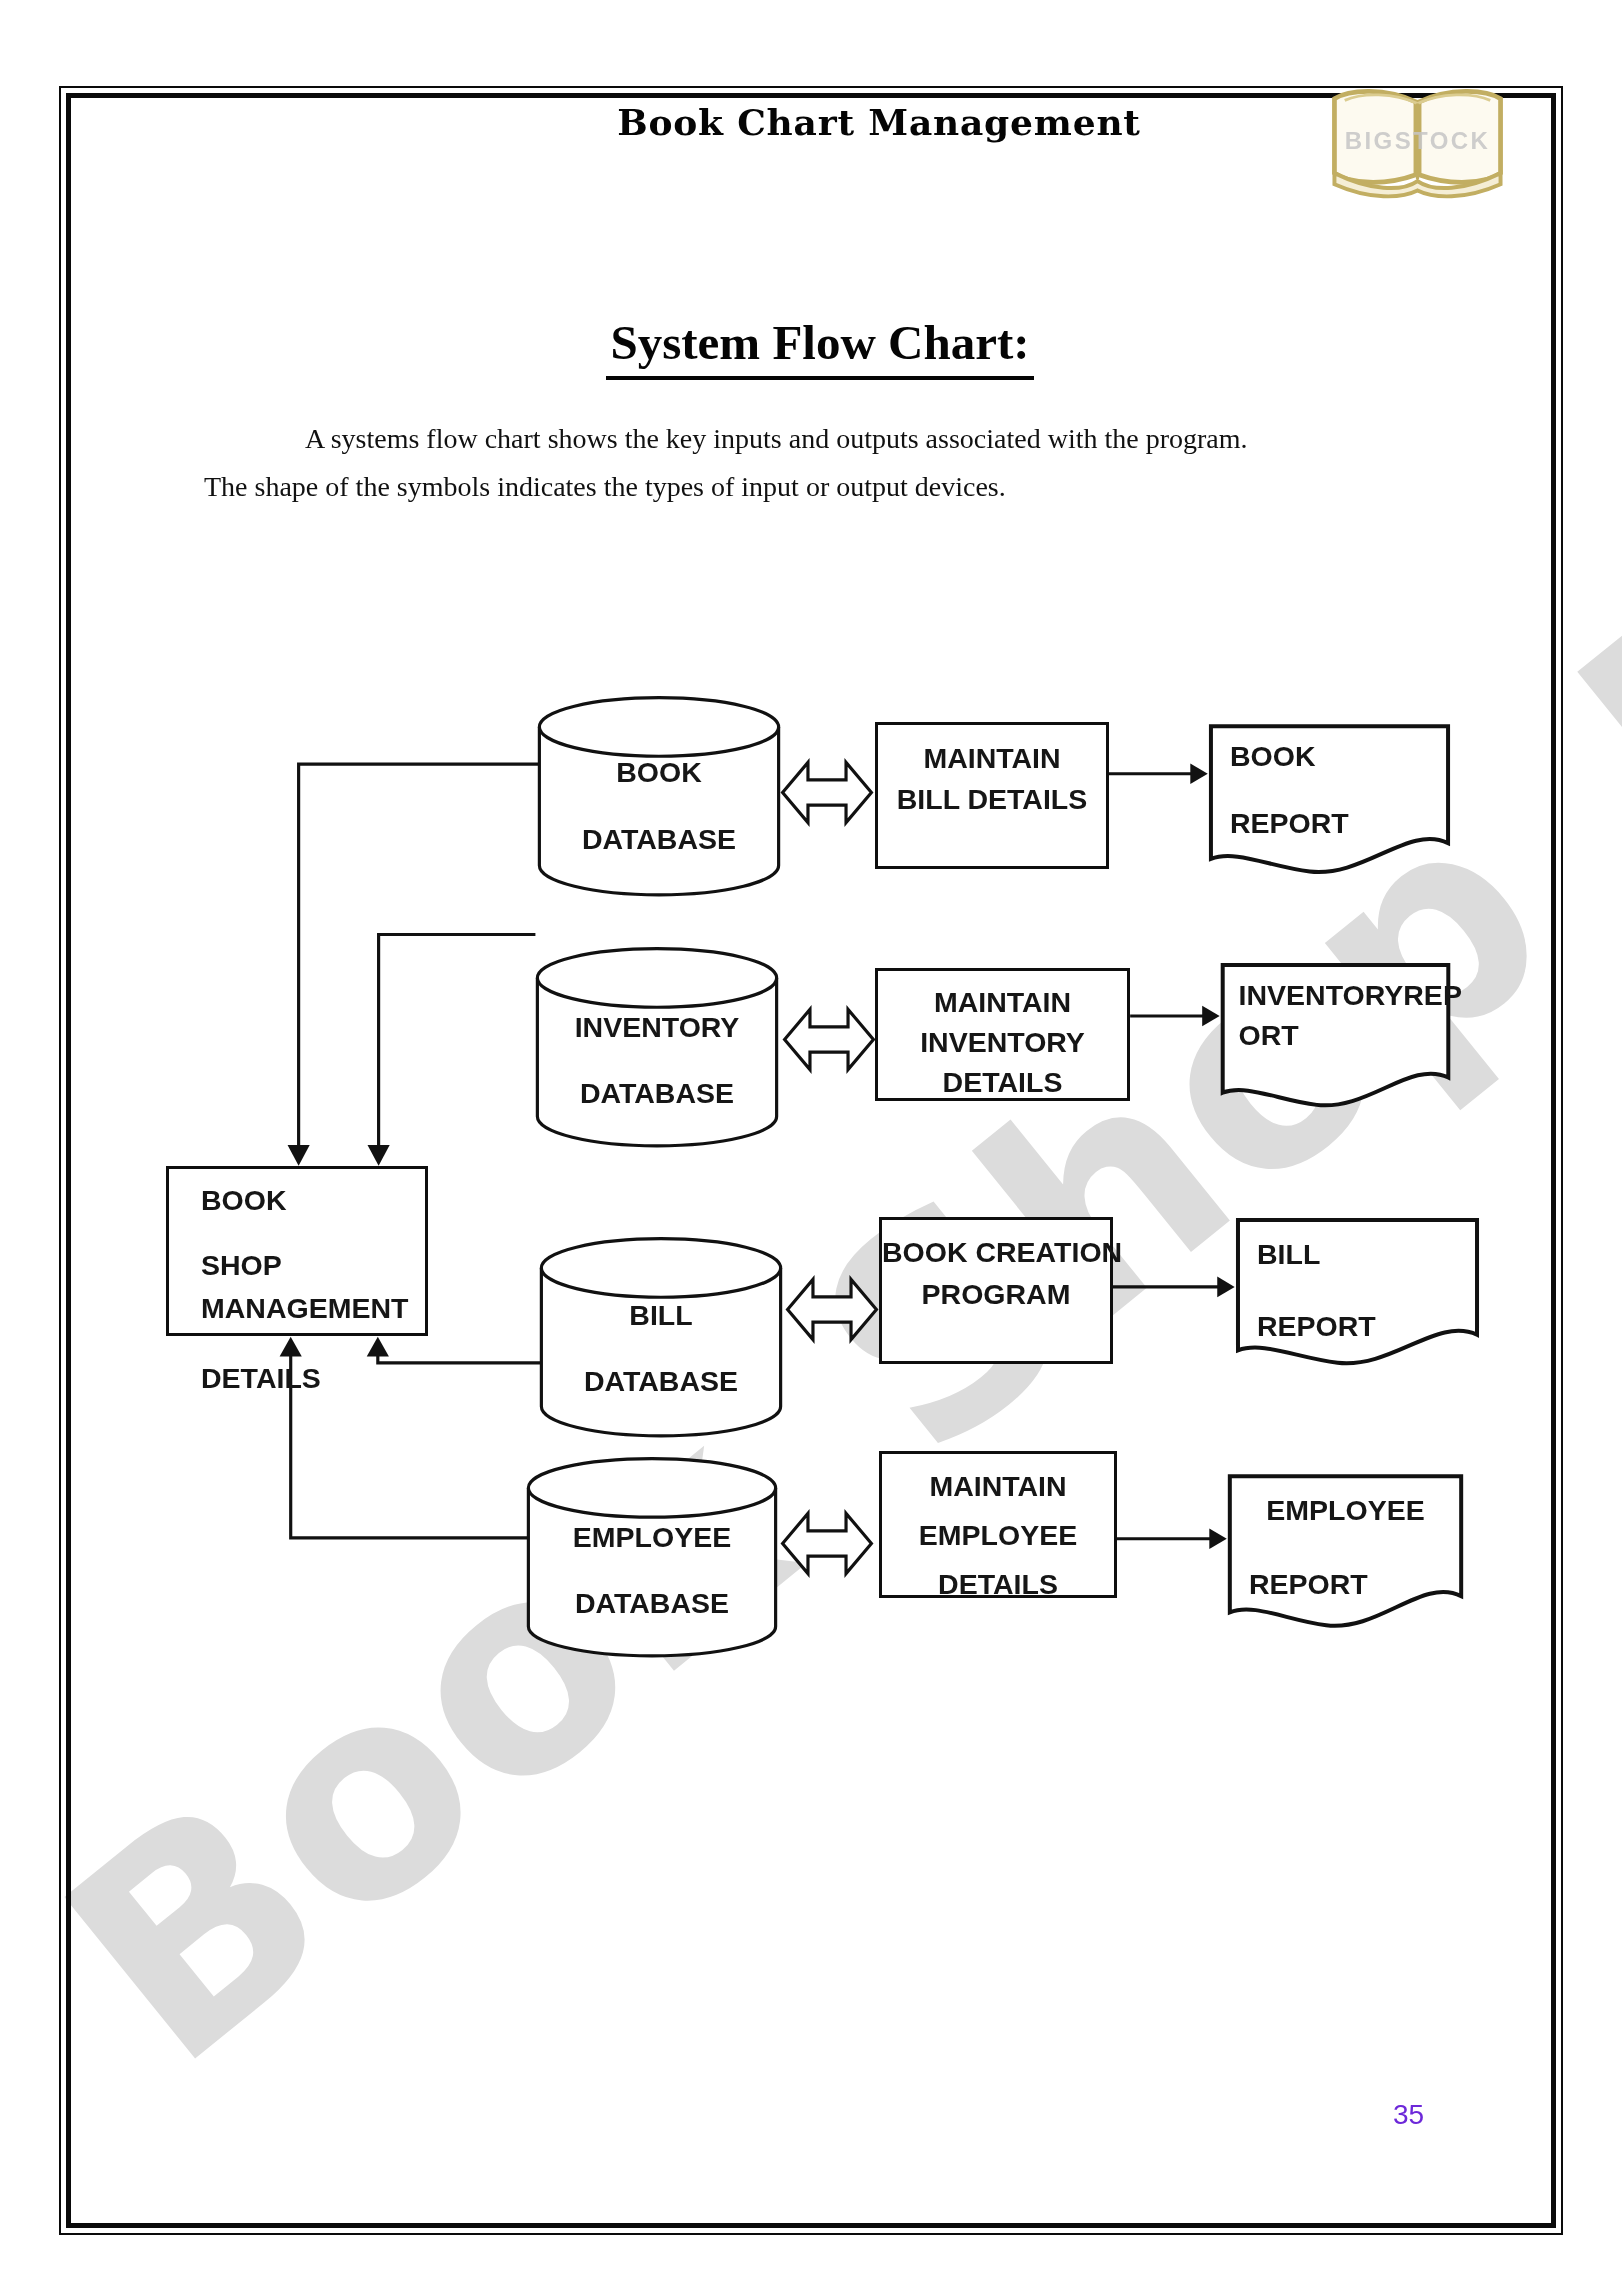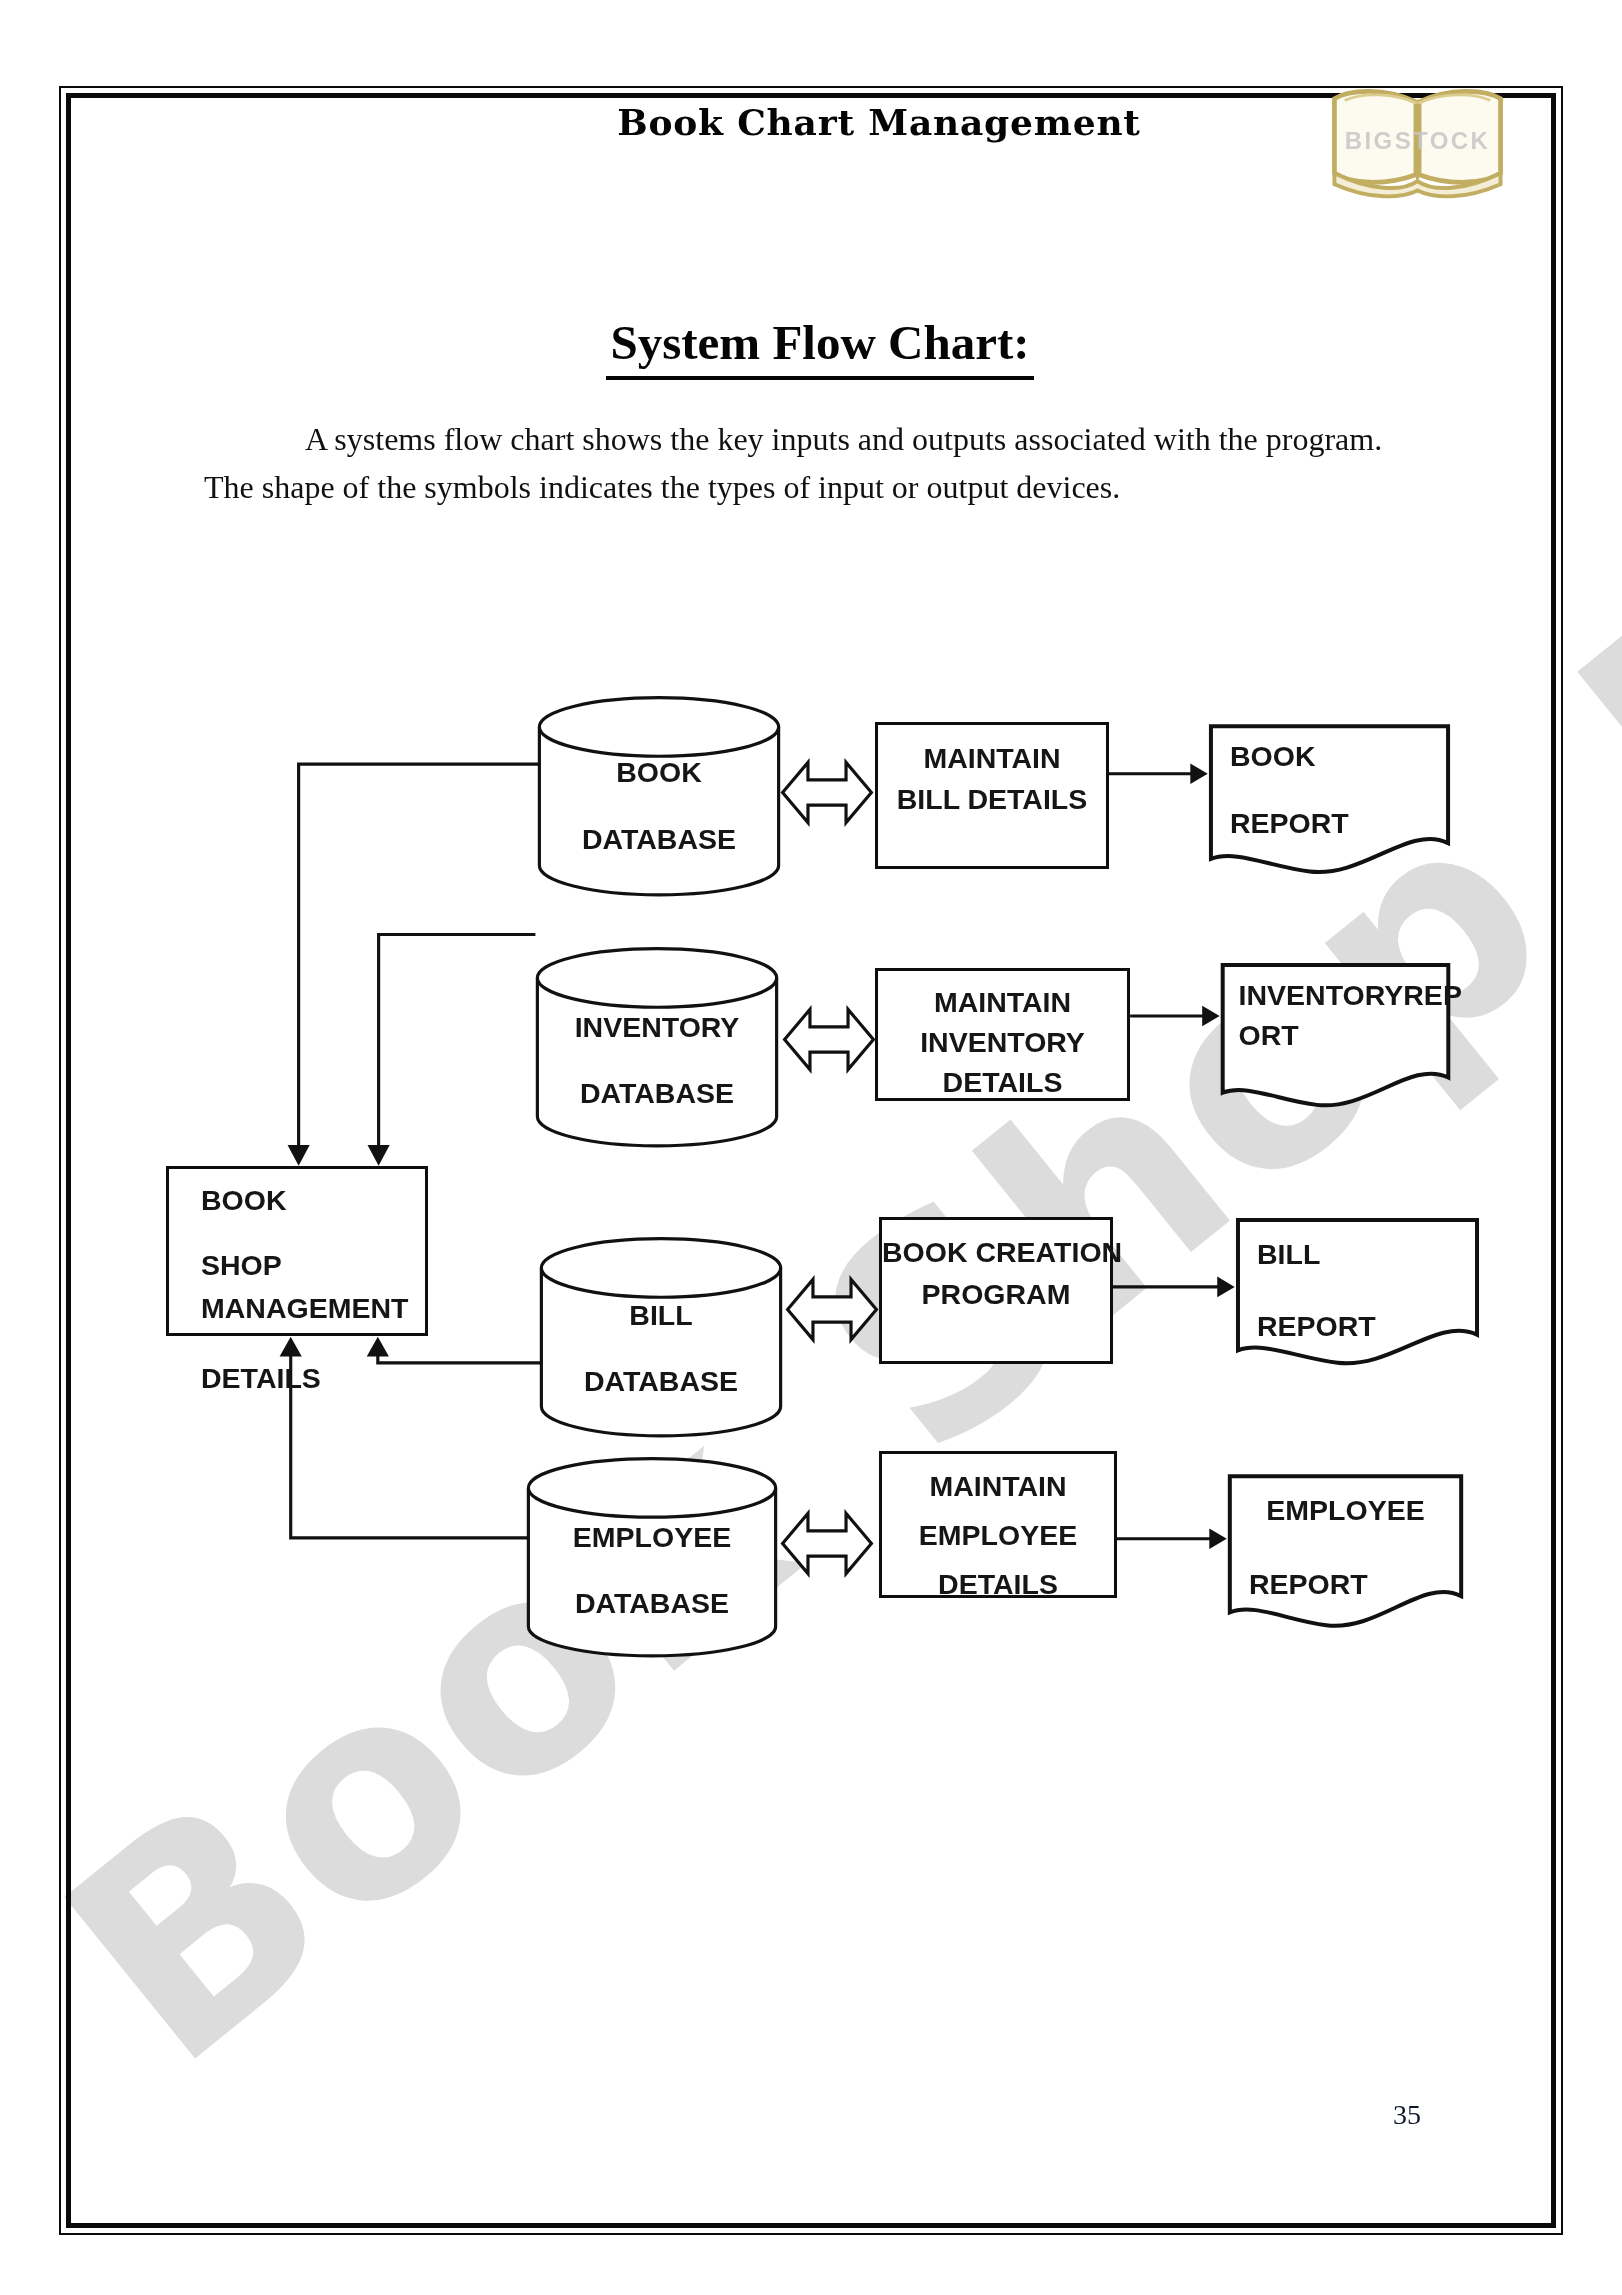--- a/index.html
+++ b/index.html
@@ -15,40 +15,40 @@
   
   .logo{position:absolute;left:1321px;top:78px;width:193px;height:127px;z-index:5;}
   .logo-mark{position:absolute;left:0;top:0;width:100%;height:100%;}
   .logo-wm{position:absolute;left:0;top:49px;width:100%;text-align:center;color:#c6c6c6;
     font-size:24px;font-weight:bold;letter-spacing:2.4px;opacity:.85;}
   
   .page-title{position:absolute;left:0;top:314px;width:1622px;text-align:center;z-index:5;
     font-family:"Liberation Serif",serif;font-weight:bold;font-size:49px;color:#050505;}
   .page-title span{display:inline-block;border-bottom:4.8px solid #050505;padding:0 4.8px 4.8px 4.8px;margin-left:18px;}
   .intro{position:absolute;left:204px;top:415px;width:1212px;z-index:5;
-    font-family:"Liberation Serif",serif;font-size:32px;line-height:48px;color:#111;}
+    font-family:"Liberation Serif",serif;font-size:28px;line-height:48px;color:#111;}
   .intro .l1{text-indent:101px;}
   
   .watermark{position:absolute;left:8px;top:1869px;z-index:1;white-space:nowrap;
     font-family:"DejaVu Sans",sans-serif;font-weight:bold;font-size:285px;color:#dcdcdc;
     letter-spacing:3.2px;word-spacing:55px;transform:rotate(-39deg);transform-origin:0 0;}
   
   .overlay{position:absolute;left:0;top:0;width:1622px;height:2295px;z-index:2;pointer-events:none;}
   .shape{position:absolute;z-index:3;}
   .shape svg{position:absolute;left:0;top:0;width:100%;height:100%;overflow:visible;}
   .lbl{position:absolute;font-weight:bold;font-size:28.5px;color:#161616;white-space:nowrap;line-height:1;}
   .lbl.c{left:0;width:100%;text-align:center;}
   .pbox{position:absolute;z-index:3;border:3.2px solid #0e0e0e;background:#fff;box-sizing:border-box;padding-left:18px;}
   .pbox .lines{position:absolute;left:0;width:100%;text-align:center;}
   .pbox .lines div{font-weight:bold;font-size:28.5px;color:#161616;white-space:nowrap;}
   .doc-lbl1,.doc-lbl2{position:absolute;font-weight:bold;font-size:28.5px;color:#161616;white-space:nowrap;}
   .sysbox{position:absolute;left:166px;top:1166px;width:262px;height:170px;z-index:3;
     border:3.2px solid #0e0e0e;background:#fff;box-sizing:border-box;overflow:visible;}
   .sysbox .lbl{left:32px;}
-  .page-number{position:absolute;left:1393px;top:2099px;font-size:28px;color:#0f172a;z-index:5;font-family:Liberation Serif, serif;}
+  .page-number{position:absolute;left:1393px;top:2099px;font-size:28px;color:#6d28d9;z-index:5;}
 </style>
 </head>
 <body>
 
 <div id="page">
 
   <div class="watermark">Book Shop Mat</div>
 
   <div class="frame-outer">
     <div class="frame-inner"></div>

